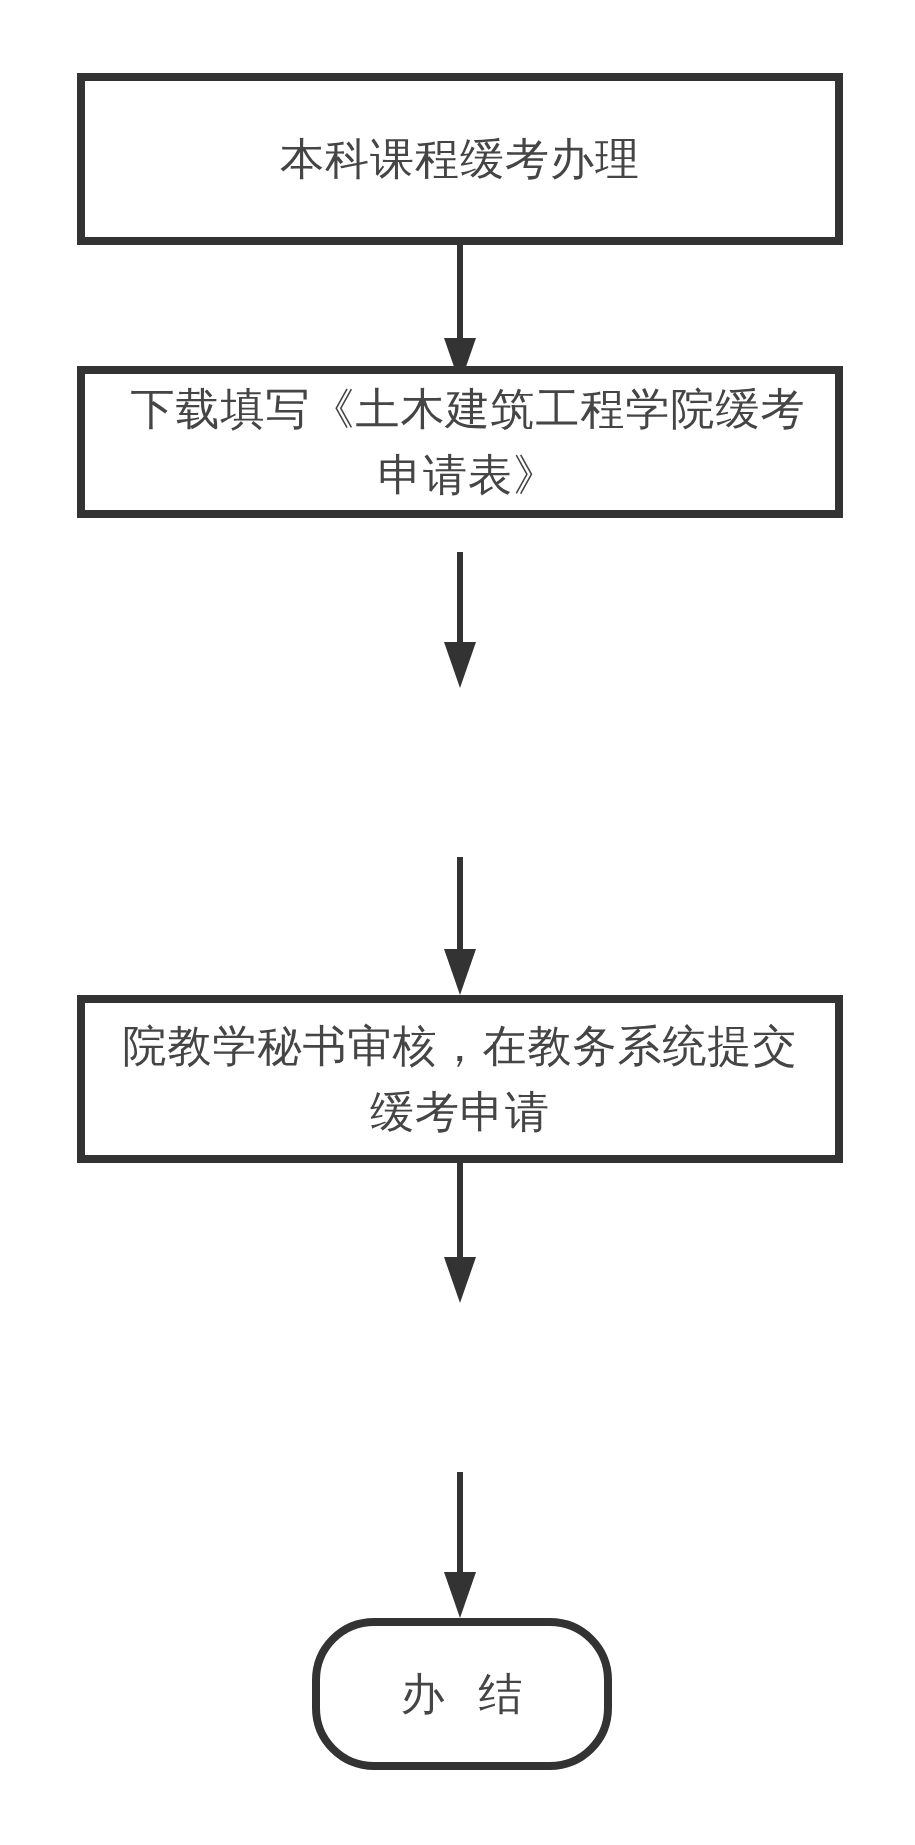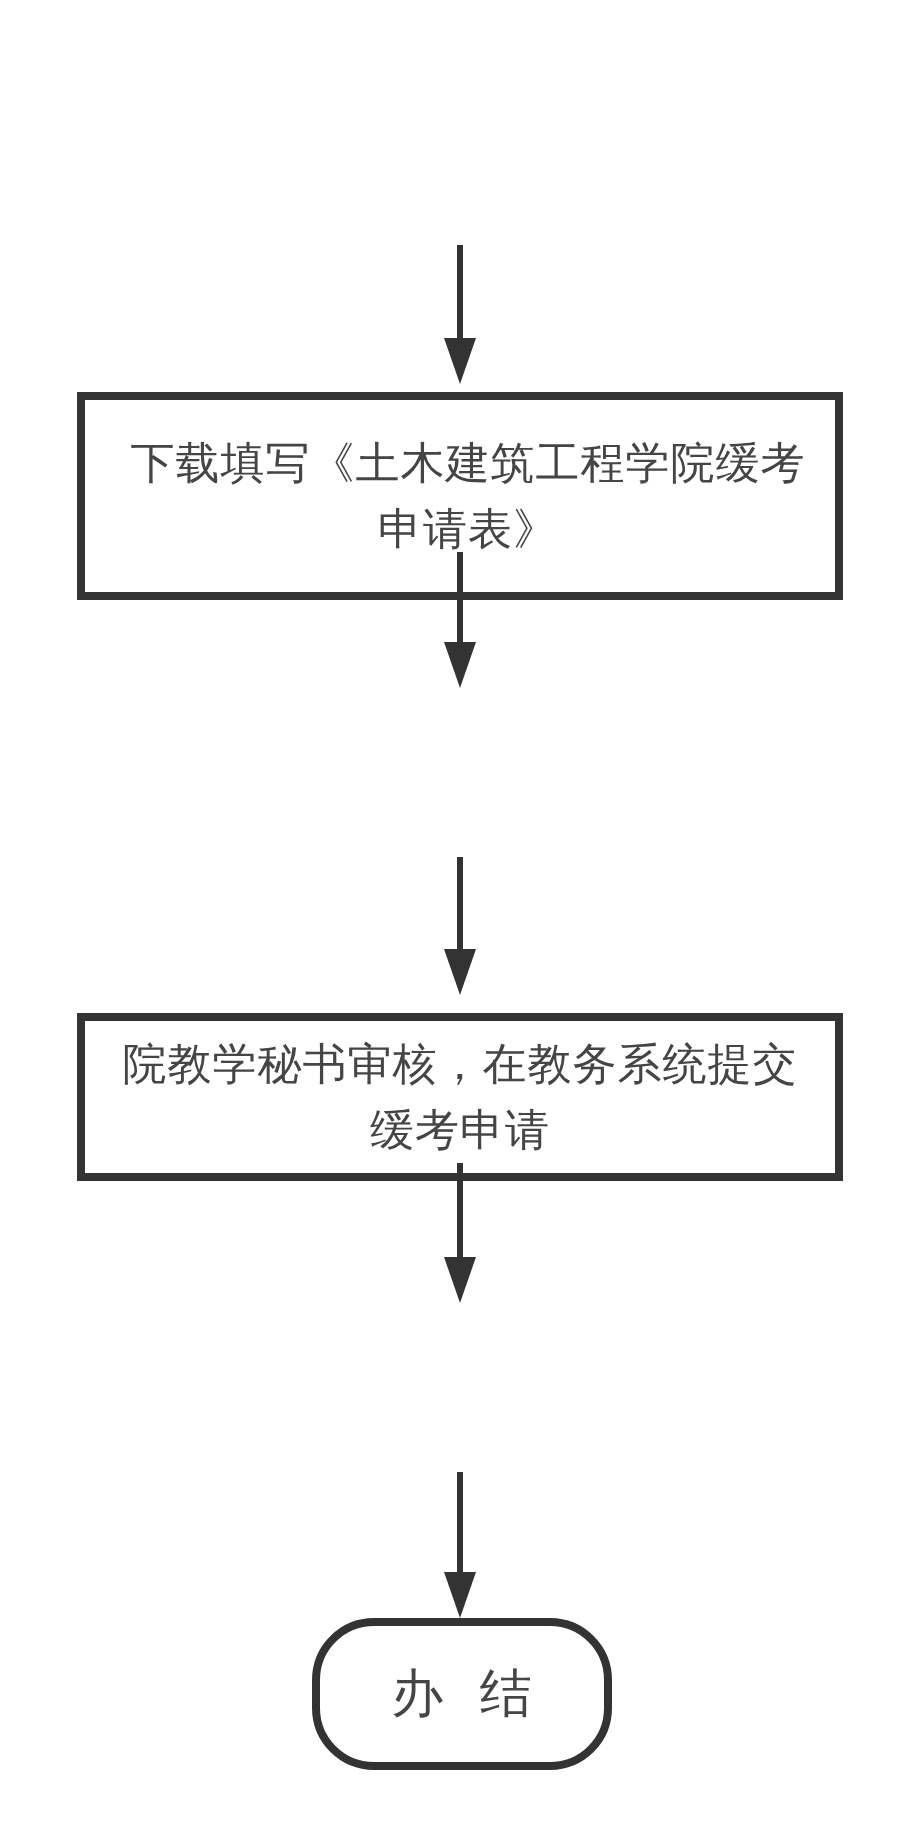--- a/index.html
+++ b/index.html
@@ -28,41 +28,41 @@
   }
   .node .label {
     color: #454545;
     font-size: 44px;
     line-height: 1.5;
     letter-spacing: 1px;
     text-align: center;
     max-width: 686px;
   }
   .node-1 { top: 73px;   height: 172px; }
-  .node-2 { top: 392px;  height: 208px; padding-left: 16px; }
+  .node-2 { top: 366px;  height: 152px; padding-left: 16px; }
   .node-3 { top: 688px;  height: 169px; }
-  .node-4 { top: 995px;  height: 168px; margin-top: 18px; }
+  .node-4 { top: 995px;  height: 168px; }
   .node-5 { top: 1303px; height: 169px; }
   .terminal {
     position: absolute;
     left: 312px;
     width: 300px;
     top: 1618px;
     height: 152px;
     border: 8px solid #333333;
     border-radius: 62px;
     background: #ffffff;
     box-sizing: border-box;
     display: flex;
     align-items: center;
     justify-content: center;
   }
   .terminal .label {
     color: #454545;
-    font-size: 52px;
+    font-size: 44px;
     letter-spacing: 1px;
     word-spacing: 20px;
     text-align: center;
   }
   .arrow {
     position: absolute;
     left: 444px;
     width: 32px;
   }
   .arrow .shaft {
@@ -91,20 +91,23 @@
   .arrow-2 .shaft { height: 94px; }
   .arrow-3 .shaft { height: 96px; }
   .arrow-4 .shaft { height: 98px; }
   .arrow-5 .shaft { height: 104px; }
 </style>
 </head>
 <body>
 
 <div class="canvas">
 
+  <div class="node node-1">
+    <div class="label">本科课程缓考办理</div>
+  </div>
 
   <div class="arrow arrow-1">
     <div class="shaft"></div>
     <div class="head"></div>
   </div>
 
   <div class="node node-2">
     <div class="label">下载填写《土木建筑工程学院缓考申请表》</div>
   </div>
 

